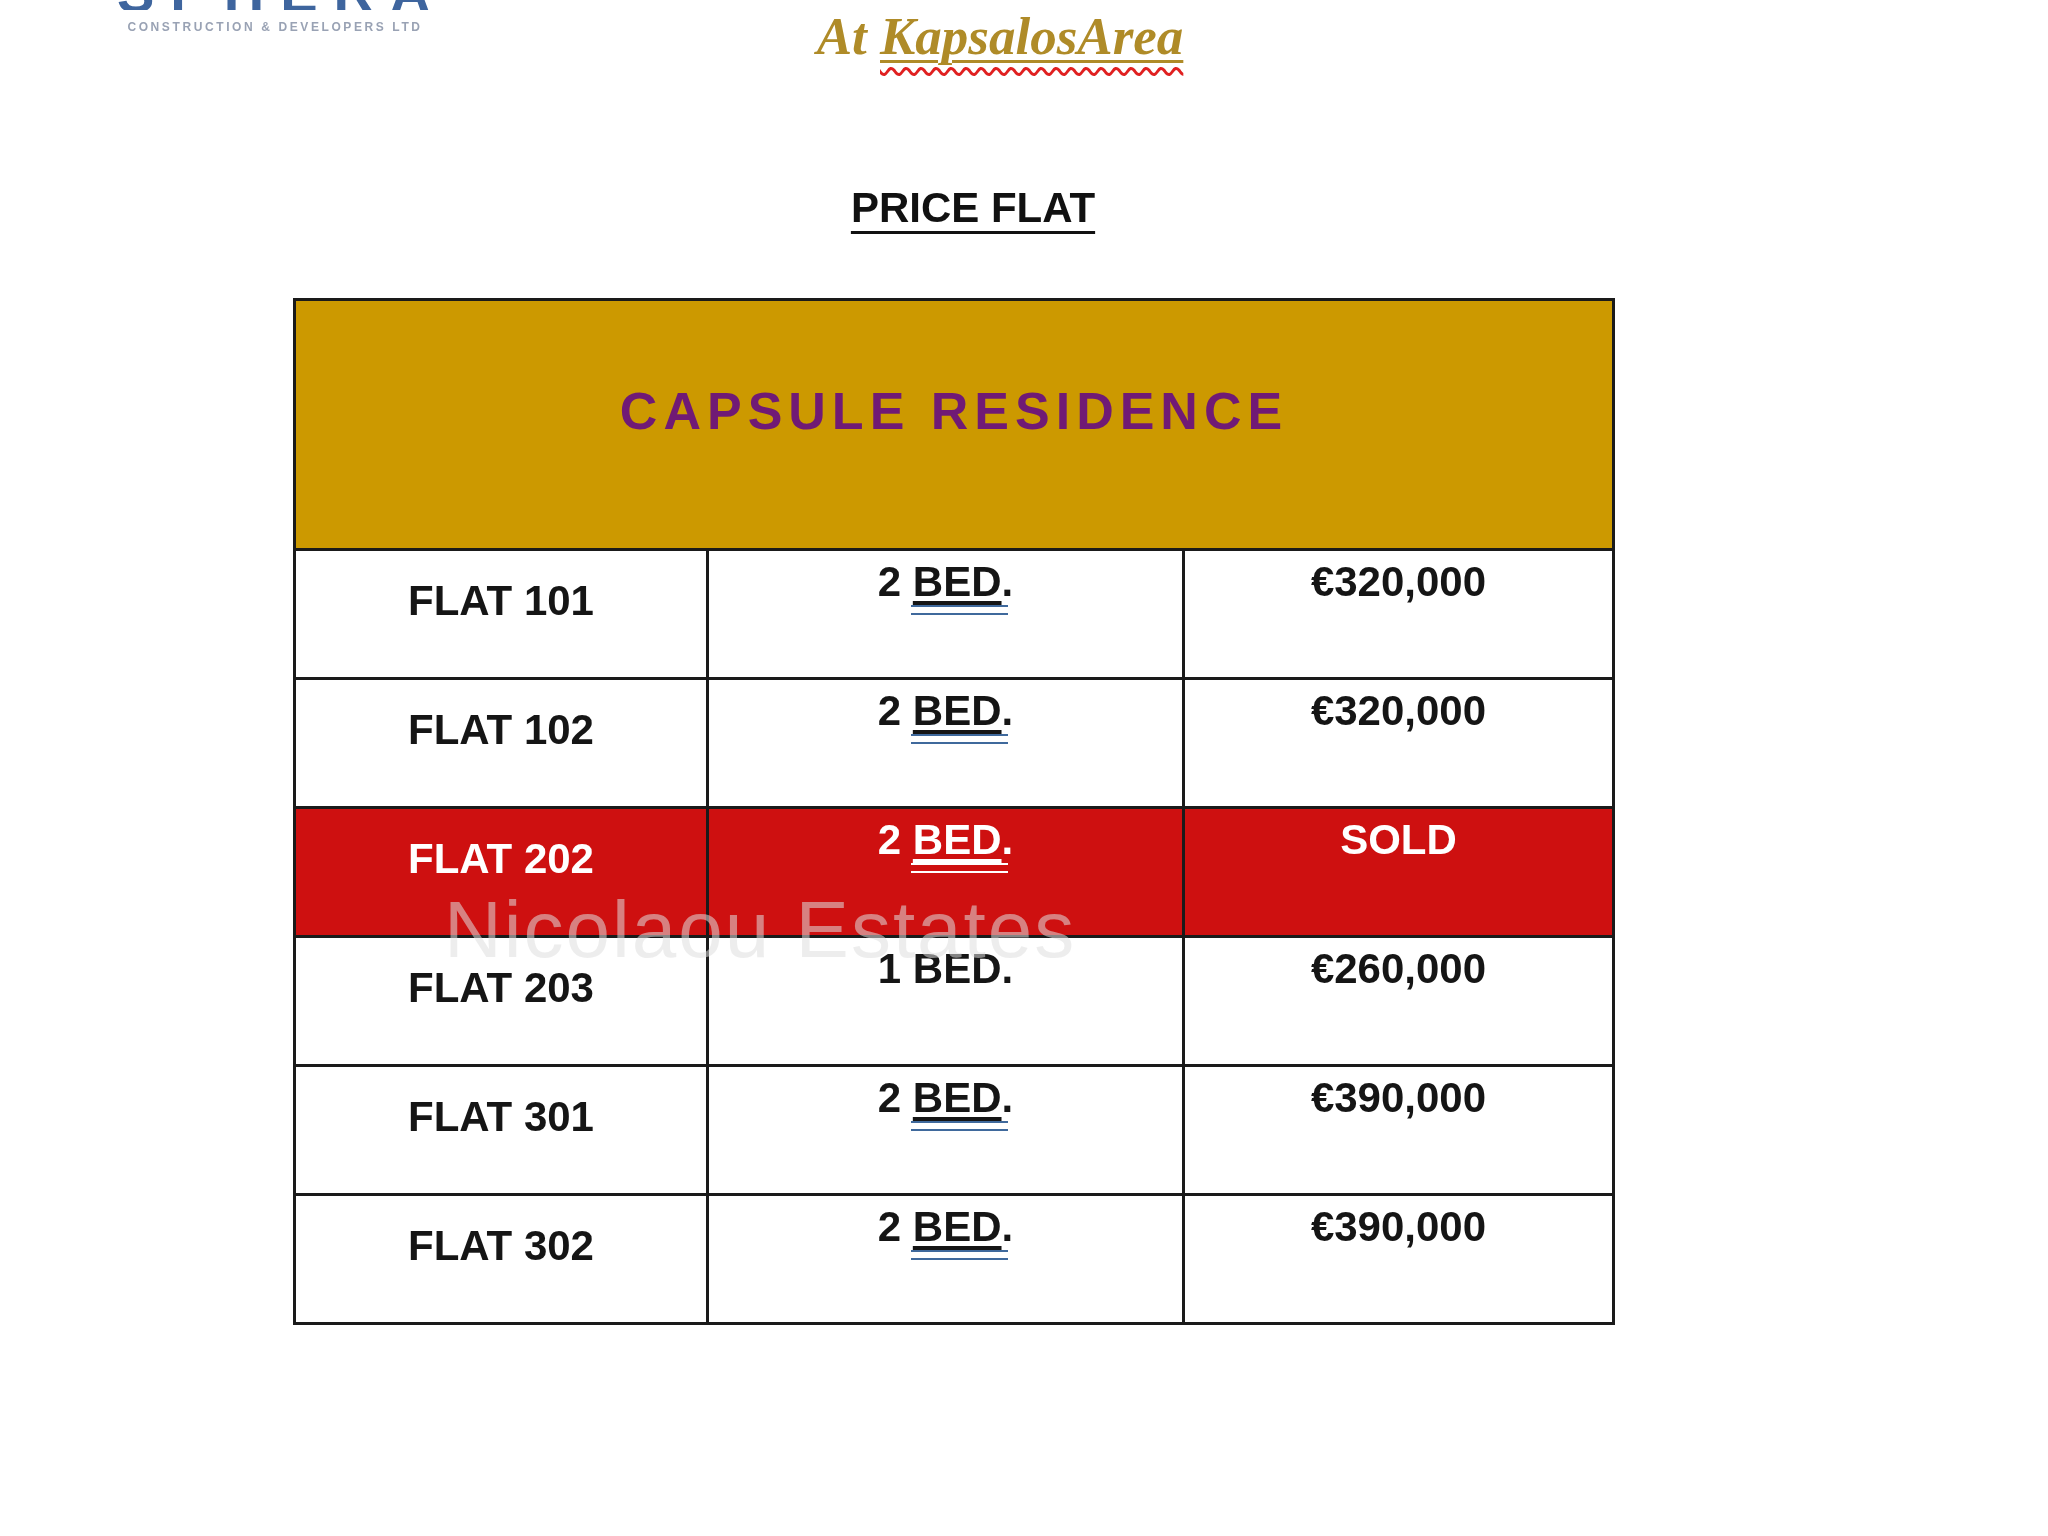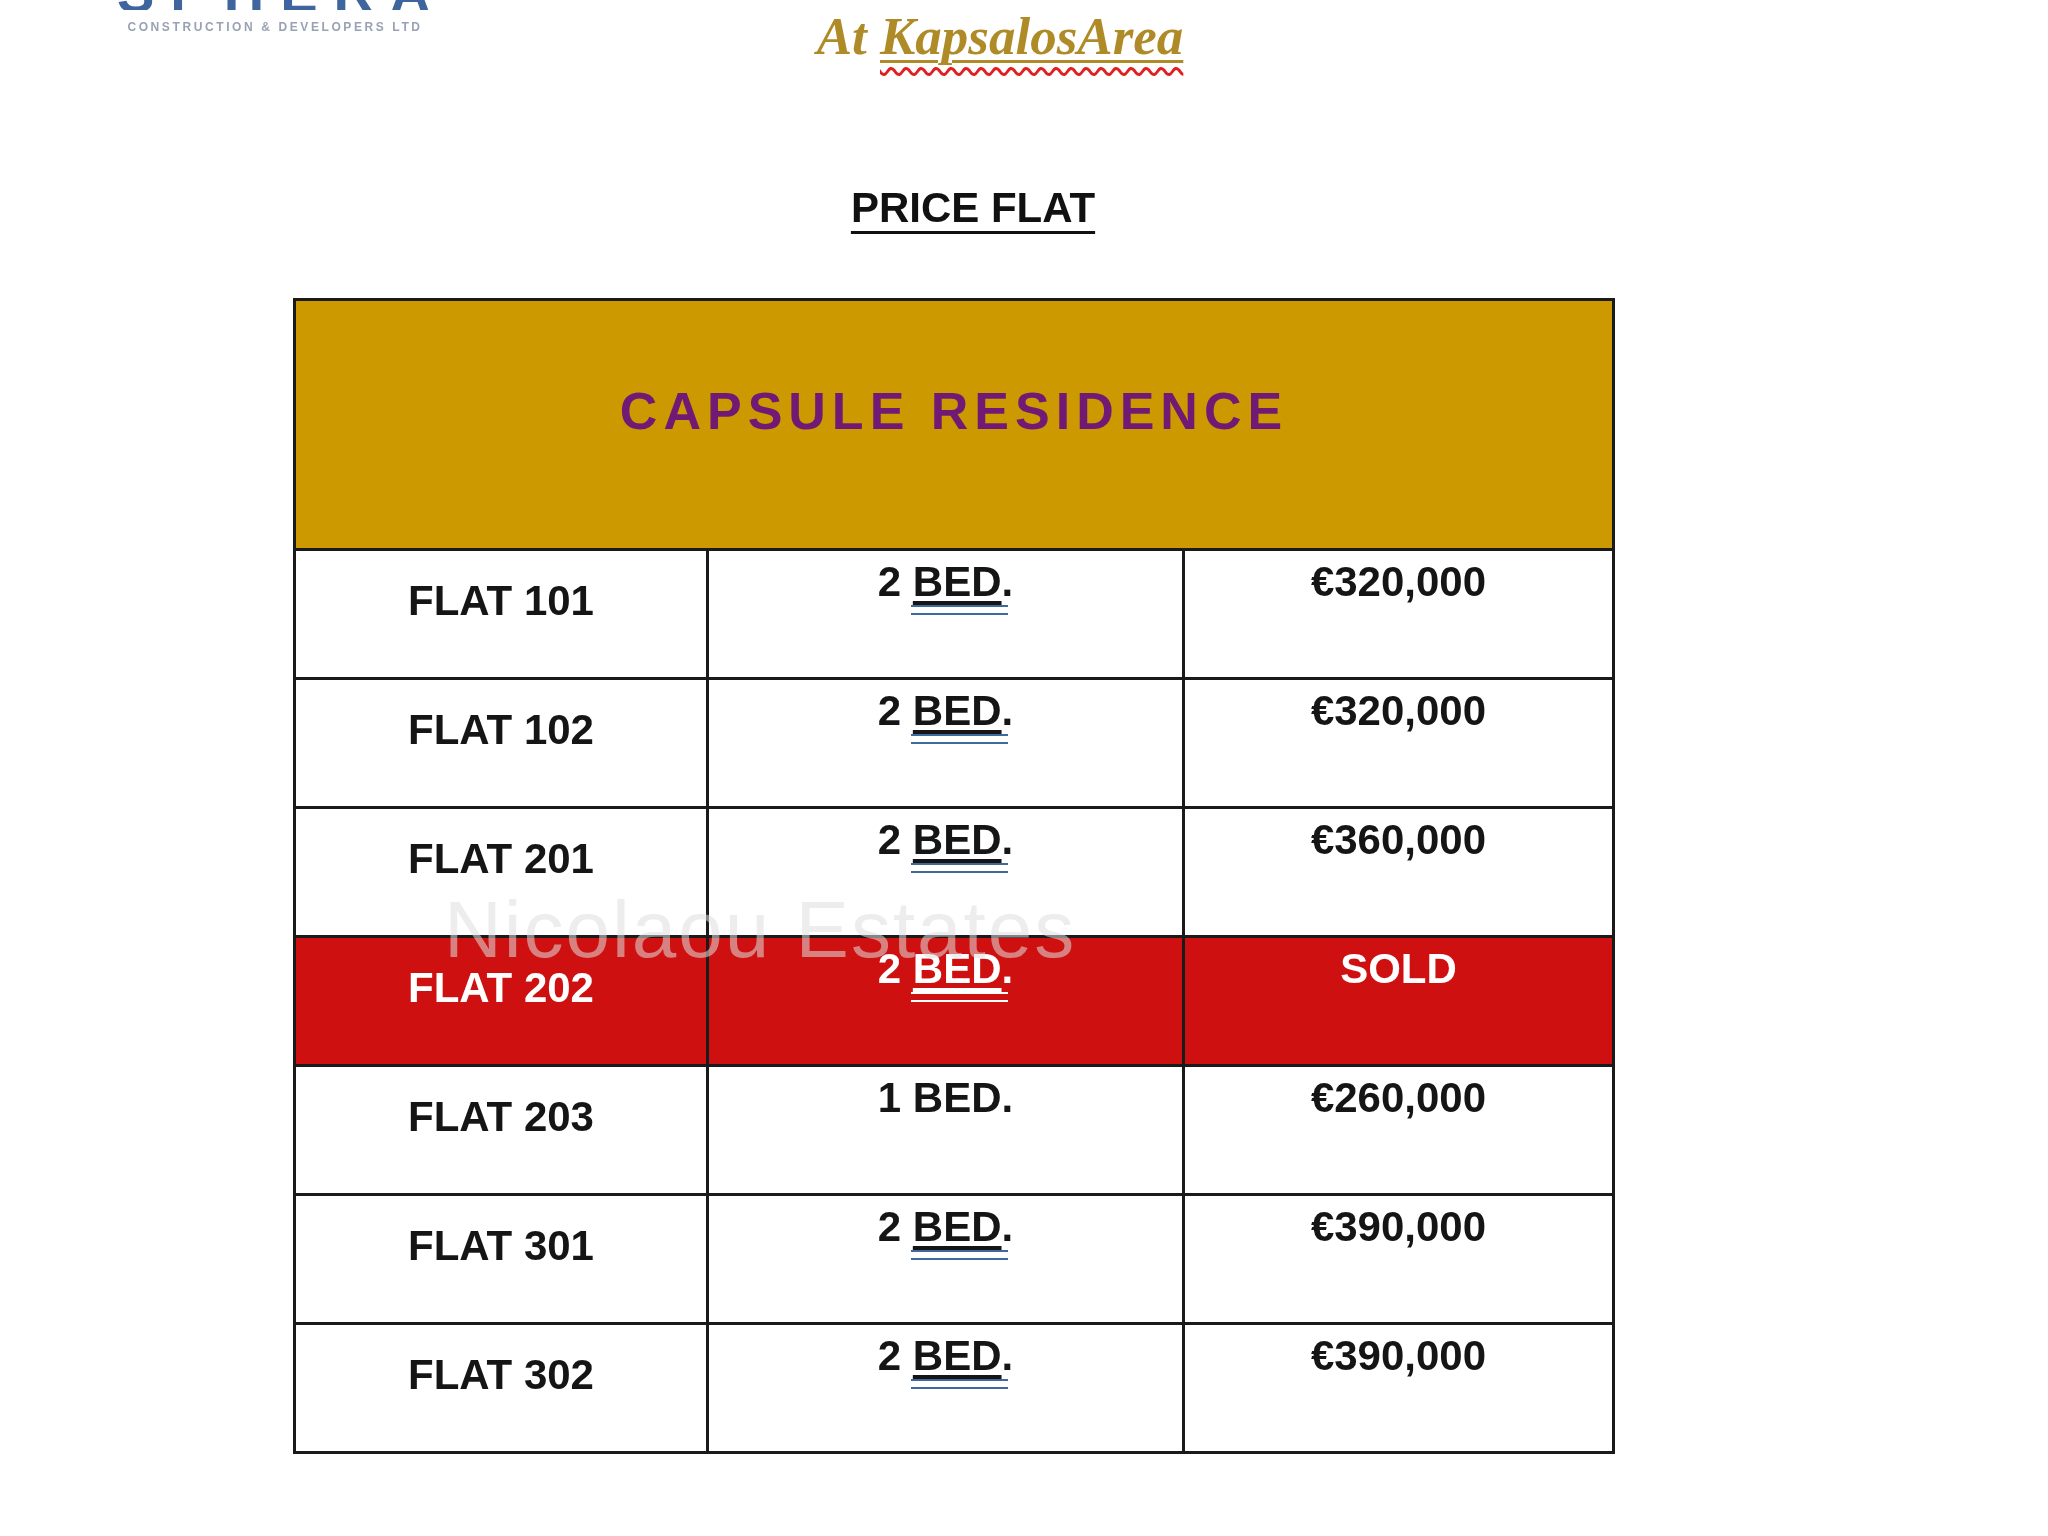--- a/index.html
+++ b/index.html
@@ -149,25 +149,20 @@
       <tr>
         <td class="flat">FLAT 101</td>
         <td class="bed"><span>2 </span><span class="bed-ul">BED</span><span>.</span></td>
         <td class="price">€320,000</td>
       </tr>
       <tr>
         <td class="flat">FLAT 102</td>
         <td class="bed"><span>2 </span><span class="bed-ul">BED</span><span>.</span></td>
         <td class="price">€320,000</td>
       </tr>
-      <tr>
-        <td class="flat">FLAT 201</td>
-        <td class="bed"><span>2 </span><span class="bed-ul">BED</span><span>.</span></td>
-        <td class="price">€360,000</td>
-      </tr>
       <tr class="sold">
         <td class="flat">FLAT 202</td>
         <td class="bed"><span>2 </span><span class="bed-ul">BED</span><span>.</span></td>
         <td class="price">SOLD</td>
       </tr>
       <tr>
         <td class="flat">FLAT 203</td>
         <td class="bed"><span>1 BED.</span><span class="bed-ul"></span><span></span></td>
         <td class="price">€260,000</td>
       </tr>

